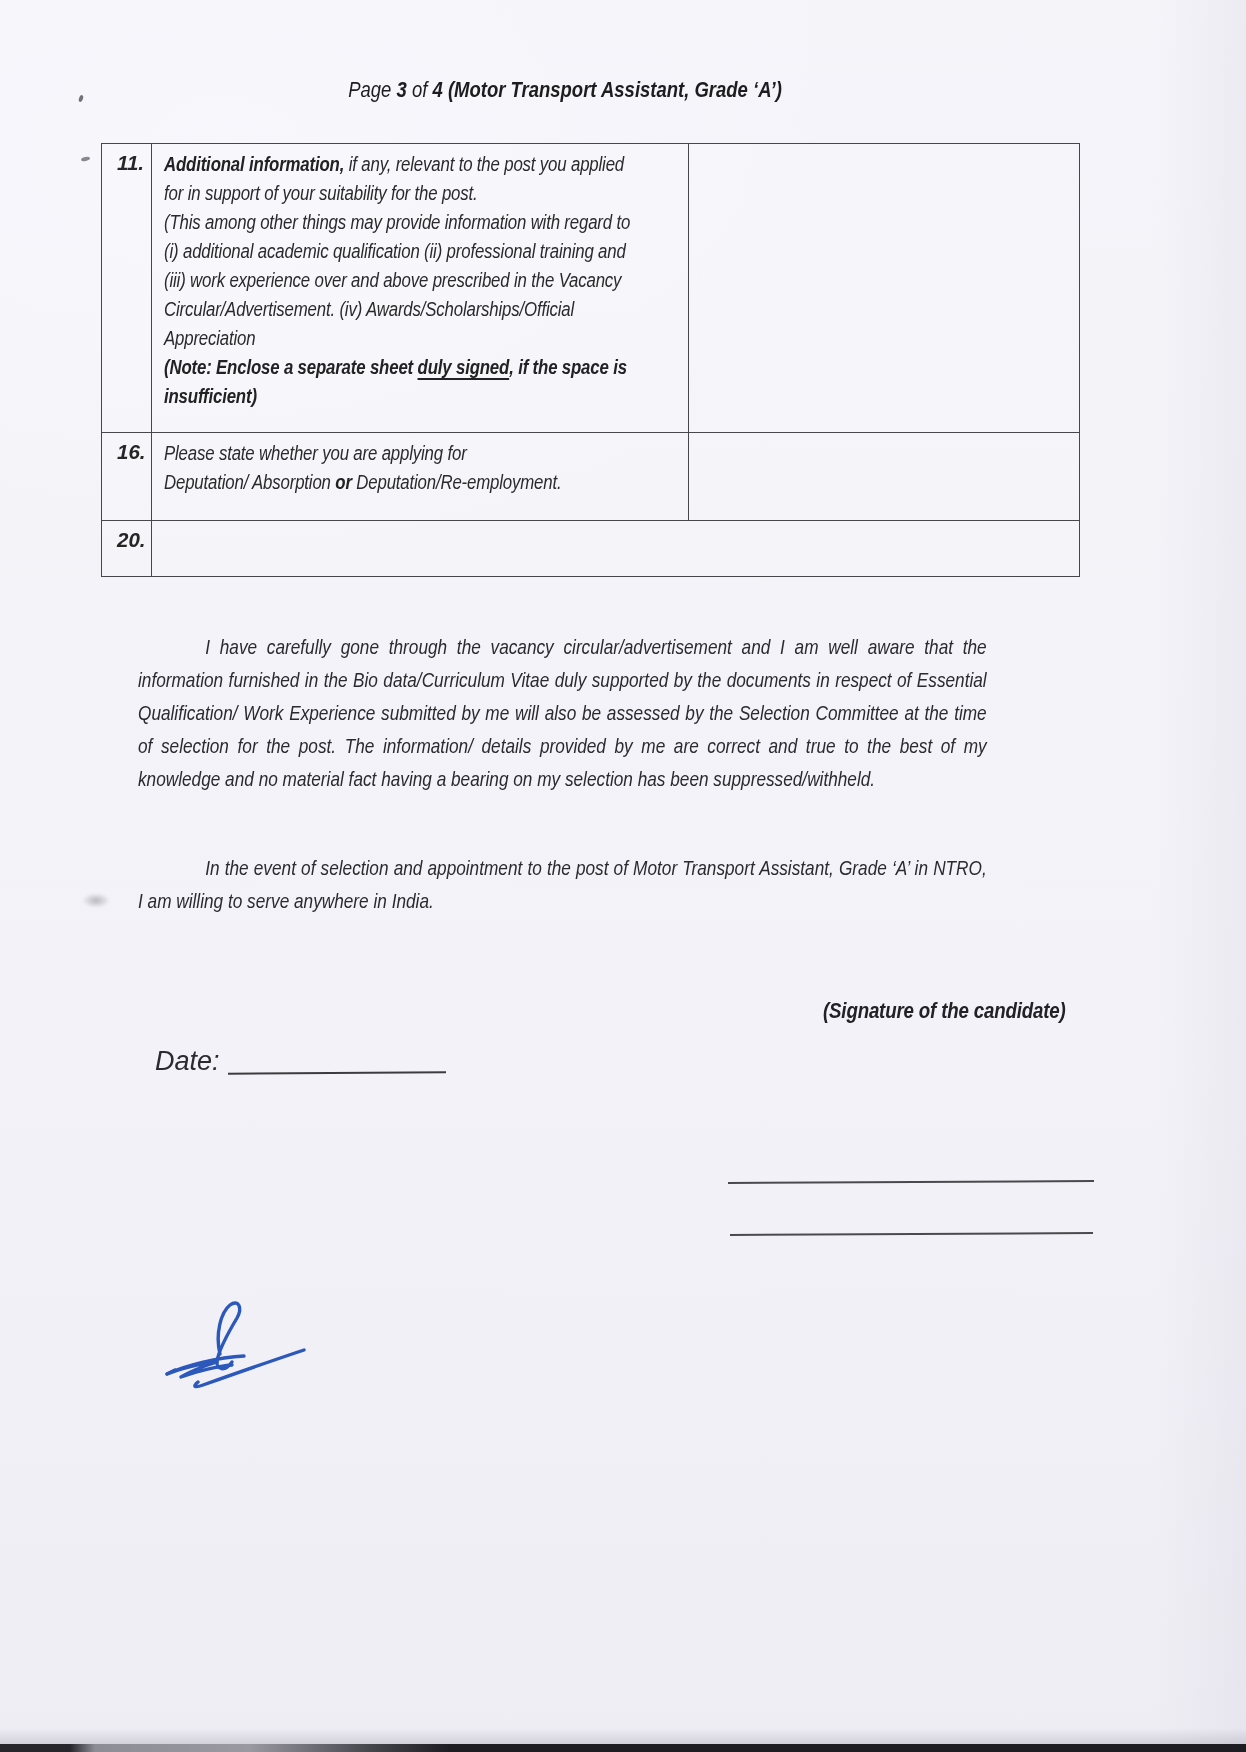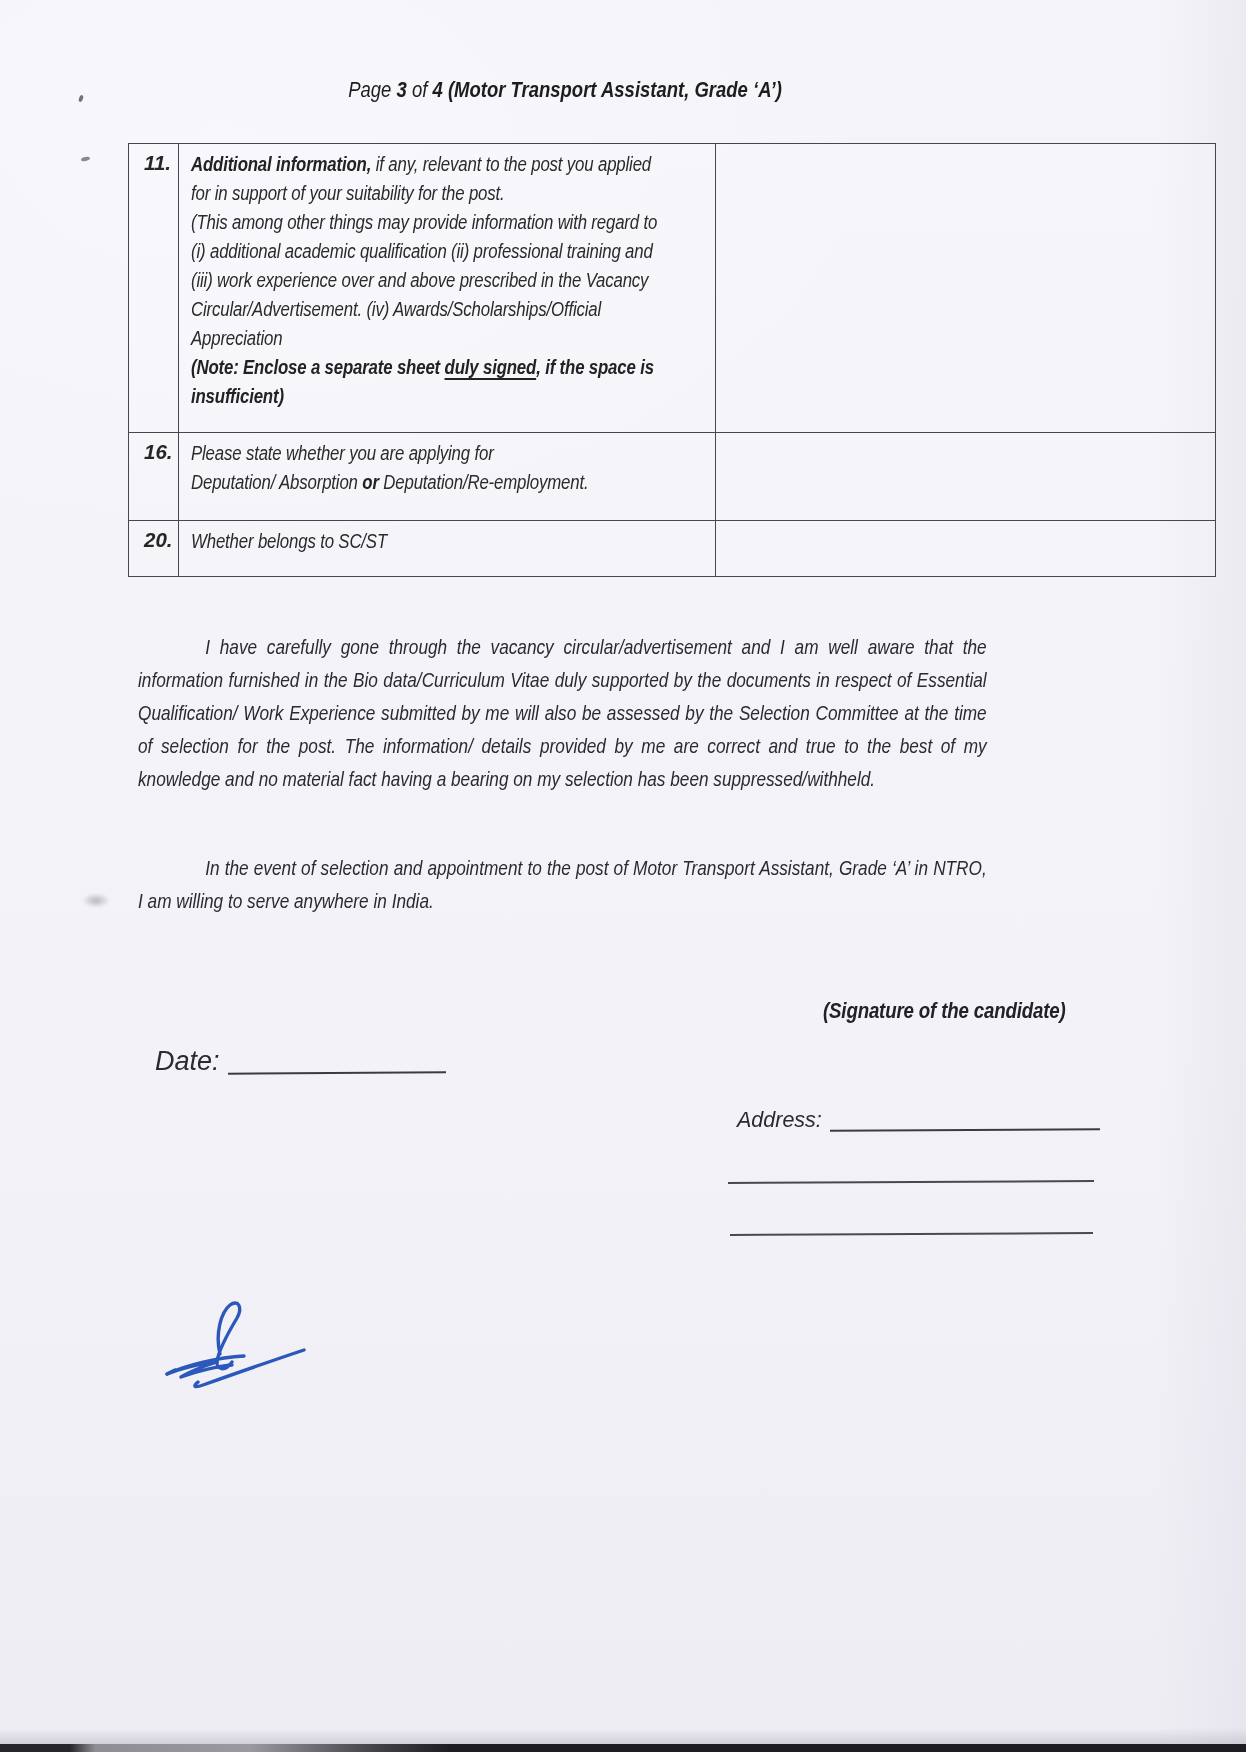--- a/index.html
+++ b/index.html
@@ -14,21 +14,21 @@
   .shade-right { position:absolute; top:0; right:0; bottom:0; width:90px; pointer-events:none;
     background:linear-gradient(90deg, rgba(205,203,215,0) 0%, rgba(205,203,215,.22) 100%); }
   .header {
     position:absolute; top:78px; left:0; width:1130px; text-align:center;
     font-size:21.5px; color:#1d1d1f; transform:scaleX(0.86); transform-origin:565px 50%;
   }
   .header b { font-weight:700; }
 
   
   .ftable {
-    position:absolute; left:128px; top:143px; width:1088px; box-sizing:border-box;
+    position:absolute; left:101px; top:143px; width:979px; box-sizing:border-box;
     display:grid; grid-template-columns:50px 537px 1fr; grid-template-rows:289px 88px 55px;
     border:1.6px solid #46464b; background:rgba(255,255,255,0.12);
   }
   .cell { box-sizing:border-box; border-right:1.5px solid #46464b; border-bottom:1.5px solid #46464b; padding:5px 0 0 12px; overflow:hidden; }
   .cell.ans { border-right:none; }
   .cell.last { border-bottom:none; }
   .cell.num { font-weight:700; font-size:20.5px; padding-left:15px; padding-top:7px; }
   .cond { transform:scaleX(0.82); transform-origin:0 0; width:645px;
     font-size:20.5px; line-height:29px; letter-spacing:-0.2px; color:#2a2a2c; }
   .pre { white-space:pre-line; }
@@ -99,36 +99,32 @@
     <div class="cell num"><span>16.</span></div>
     <div class="cell desc">
         <div class="cond">
           <div>Please state whether you are applying for</div>
           <div><span>Deputation/ Absorption </span><b>or</b><span> Deputation/Re-employment.</span></div>
         </div>
       </div>
     <div class="cell ans"></div>
 
     <div class="cell num last"><span>20.</span></div>
-    <div class="cell desc last">
-        <div class="cond">Whether belongs to SC/ST</div>
-      </div>
     <div class="cell ans last"></div>
   </div>
 
   <div id="para1" class="para">I have carefully gone through the vacancy circular/advertisement and I am well aware that the information furnished in the Bio data/Curriculum Vitae duly supported by the documents in respect of Essential Qualification/ Work Experience submitted by me will also be assessed by the Selection Committee at the time of selection for the post.  The information/ details provided by me are correct and true to the best of my knowledge and no material fact having a bearing on my selection has been suppressed/withheld.</div>
   <div id="para2" class="para">In the event of selection and appointment to the post of Motor Transport Assistant, Grade ‘A’ in NTRO, I am willing to serve anywhere in India.</div>
 
   <div class="smudge"></div>
 
   <div class="sig-label">(Signature of the candidate)</div>
 
   <div class="date-row"><span>Date:</span><span class="rule date"></span></div>
 
-  <div class="addr-row"><span>Address:</span><span class="rule addr"></span></div>
   <div class="addr-line l2"></div>
   <div class="addr-line l3"></div>
 
   <svg class="sig-svg" width="175" height="115" viewBox="0 0 175 115">
     <g fill="none" stroke="#2b58ba" stroke-width="3.4" stroke-linecap="round" stroke-linejoin="round">
       <path d="M 72 62 C 67 42 73 20 82 13 C 90 7 95 15 89 26 C 80 41 71 58 69 69 C 68 78 77 80 84 70"></path>
       <path d="M 96 64 C 70 65 36 74 19 82 C 31 77 53 71 69 70 C 56 74 41 80 33 85 C 49 79 71 74 84 73"></path>
       <path d="M 156 58 C 126 68 86 82 55 93 C 47 96 44 95 50 90"></path>
       <path d="M 19 82 L 27 78"></path>
     </g>

